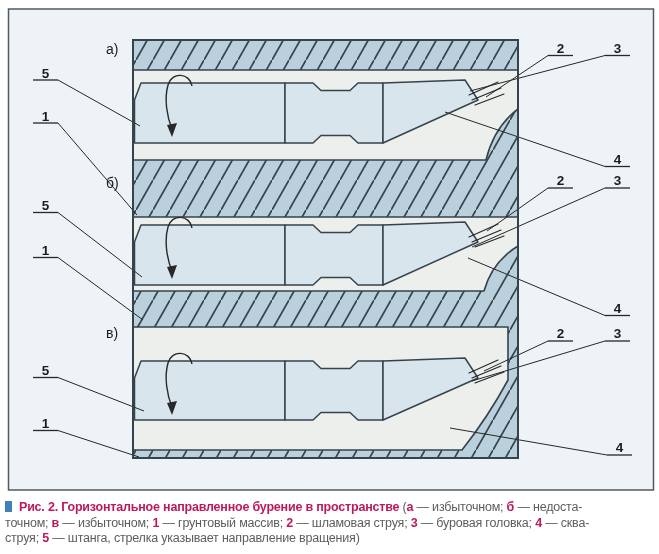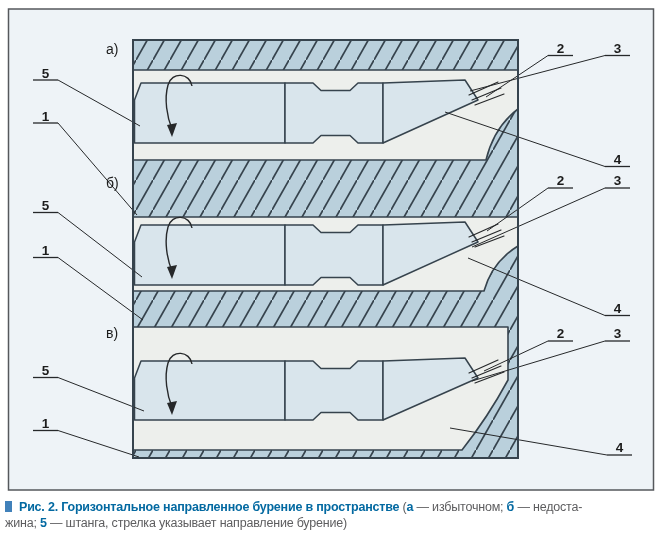--- a/index.html
+++ b/index.html
@@ -17,21 +17,21 @@
   .rot-head{fill:#26282a;stroke:none;}
   .lead{stroke:#26282a;stroke-width:1;fill:none;}
   .ul{stroke:#26282a;stroke-width:1.3;}
   .num{font-family:"Liberation Sans",sans-serif;font-size:13.5px;font-weight:bold;fill:#1c1c1c;}
   .letter{font-family:"Liberation Sans",sans-serif;font-size:14px;fill:#1c1c1c;}
 
   
   .caption{position:absolute;left:5px;top:500px;width:652px;
            font-size:12.5px;line-height:15.5px;letter-spacing:-0.2px;color:#5d5d5f;}
   .cap-line{white-space:nowrap;}
-  .caption .b{font-weight:bold;color:#0369a1;}
+  .caption .b{font-weight:bold;color:#be185d;}
   .bullet{display:inline-block;width:7px;height:11px;background:#4181ba;
           margin-right:7px;position:relative;top:1px;}
 </style>
 </head>
 <body>
 
 <div class="page">
 
 <svg width="659" height="496" viewBox="0 0 659 496">
   <defs>
@@ -145,16 +145,17 @@
       <line class="ul" x1="607" y1="455" x2="632" y2="455"></line>
       <line class="lead" x1="607" y1="455" x2="450" y2="428"></line>
     </g>
   </g>
 
   <rect class="block-border" x="133" y="40" width="385" height="418"></rect>
 </svg>
 
 <div class="caption">
   <div class="cap-line"><span class="bullet"></span><span class="b">Рис. 2. Горизонтальное направленное бурение в пространстве</span><span> (</span><span class="b">а</span><span> — избыточном; </span><span class="b">б</span><span> — недоста-</span></div>
-  <div class="cap-line"><span>жина; </span><span class="b">5</span><span> — штанга, стрелка указывает направление бурение)</span></div>
+  <div class="cap-line"><span>точном; </span><span class="b">в</span><span> — избыточном; </span><span class="b">1</span><span> — грунтовый массив; </span><span class="b">2</span><span> — шламовая струя; </span><span class="b">3</span><span> — буровая головка; </span><span class="b">4</span><span> — сква-</span></div>
+  <div class="cap-line"><span>струя; </span><span class="b">5</span><span> — штанга, стрелка указывает направление вращения)</span></div>
 </div>
 
 </div>
 
 </body></html>

